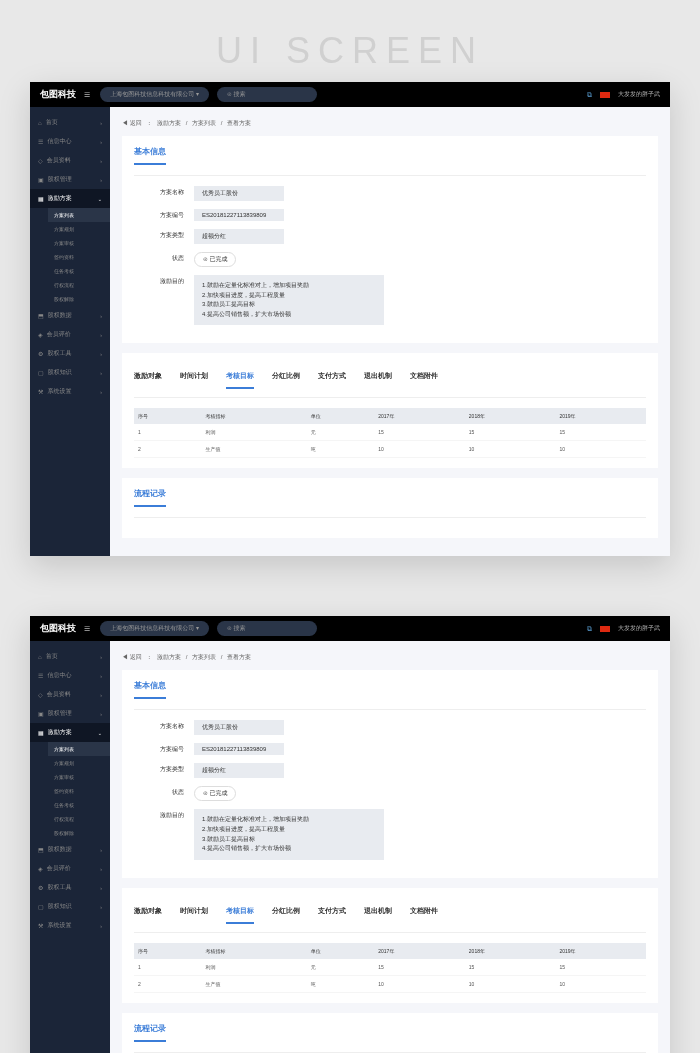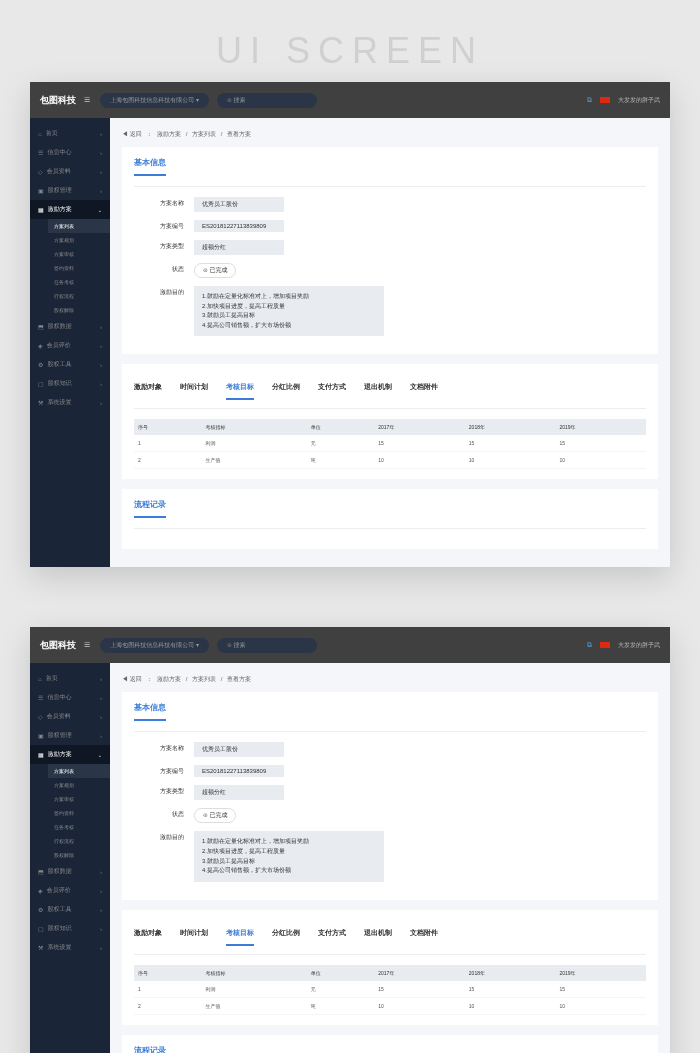--- a/index.html
+++ b/index.html
@@ -18,22 +18,22 @@
   padding: 30px 16px 10px;
 }
 .app-container {
   width: 640px;
   margin: 0 auto 60px;
   background: #fff;
   box-shadow: 0 10px 30px rgba(0,0,0,0.15);
   position: relative;
 }
 .header {
-  height: 36px;
-  background: #404040;
+  height: 25px;
+  background: #000000;
   display: flex;
   align-items: center;
   padding: 0 10px;
   color: #fff;
   font-size: 7px;
 }
 .logo { font-weight: bold; font-size: 9px; margin-right: 8px; }
 .menu-icon { margin-right: 10px; opacity: 0.7; }
 .company-select {
   background: #2a3548;

